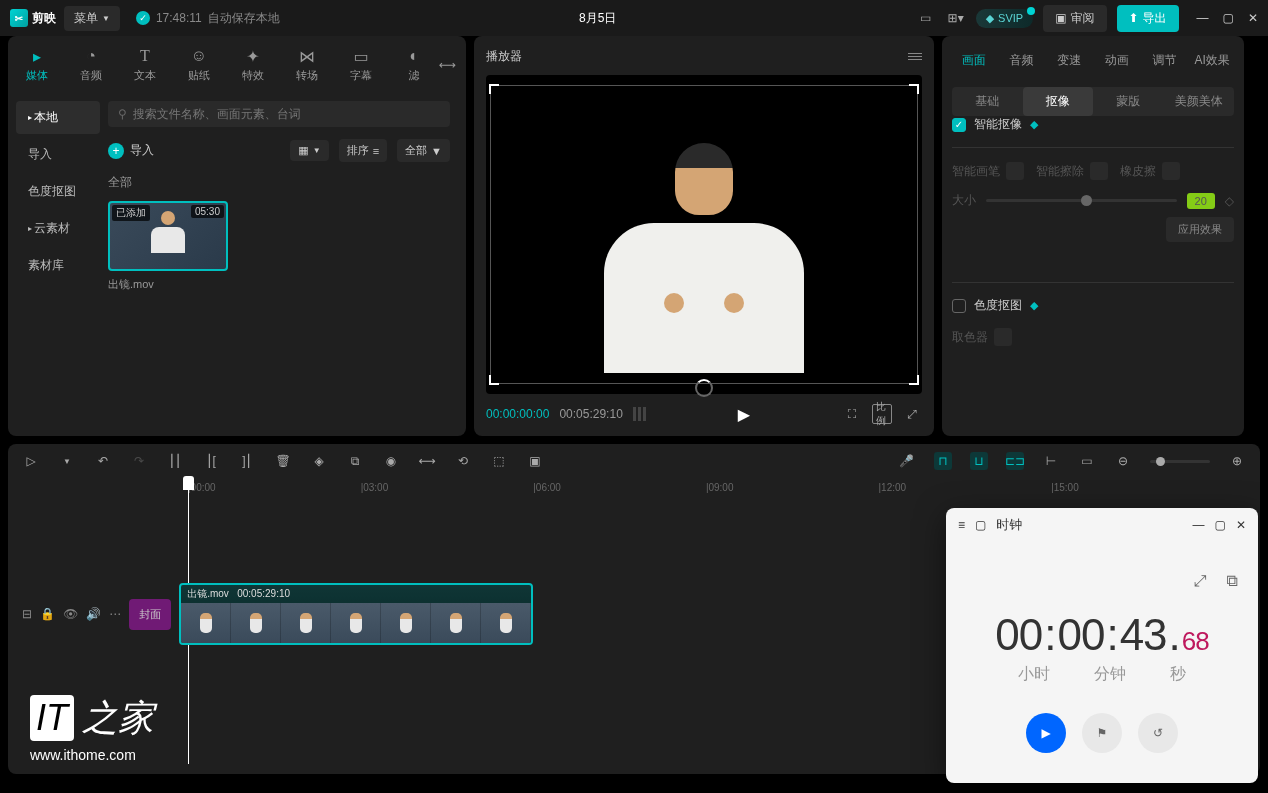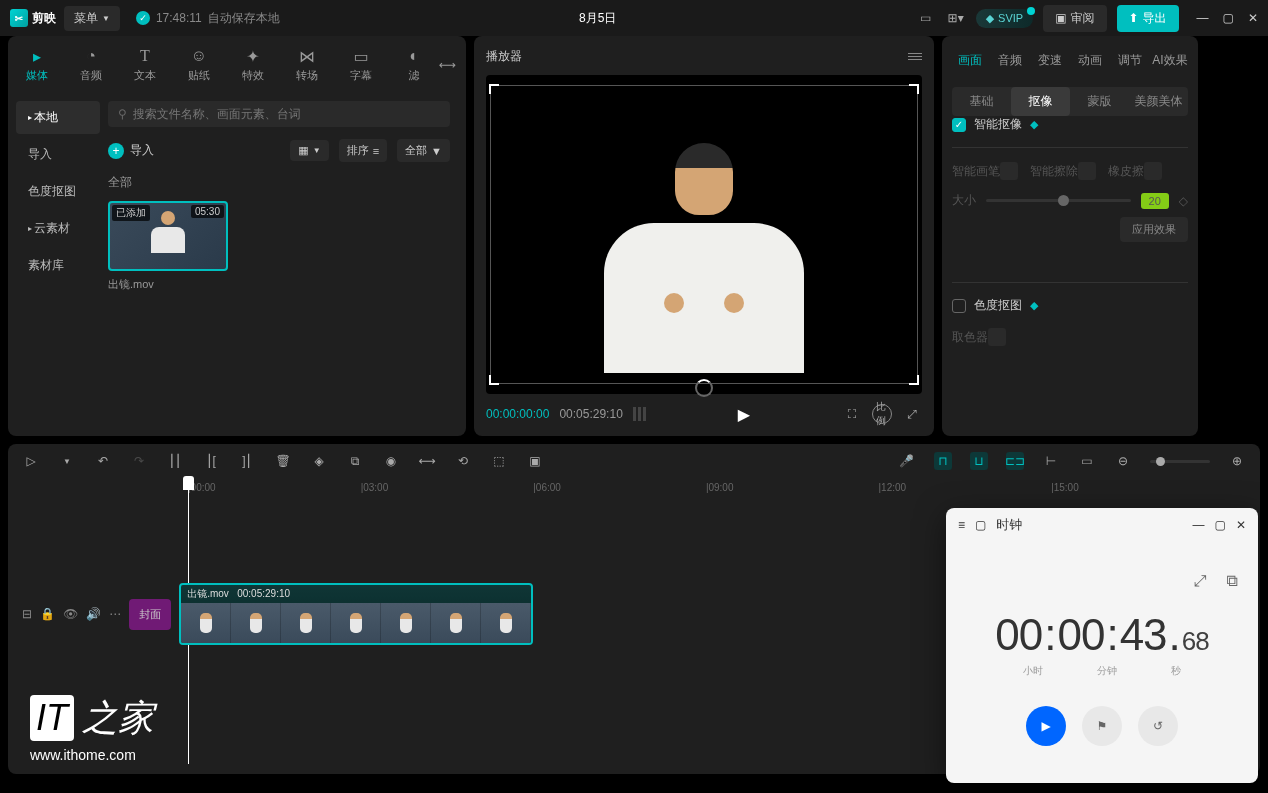--- a/index.html
+++ b/index.html
@@ -68,35 +68,35 @@
 .p-hand{position:absolute;width:20px;height:20px;background:#d4a574;border-radius:50%}
 .ph1{left:60px;top:70px}.ph2{right:60px;top:70px}
 .spinner{position:absolute;bottom:-14px;left:50%;transform:translateX(-50%);width:18px;height:18px;border:2px solid #666;border-top-color:#fff;border-radius:50%}
 .player-ctrl{display:flex;align-items:center;gap:10px;margin-top:10px}
 .time-cur{color:#00bfbf;font-size:12px}
 .time-tot{color:#999;font-size:12px}
 .bars{display:flex;gap:2px}
 .bars span{width:3px;height:14px;background:#444}
 .play-btn{flex:1;display:flex;justify-content:center;color:#fff;font-size:16px;cursor:pointer}
 .pc-icon{width:20px;height:20px;display:flex;align-items:center;justify-content:center;color:#aaa;cursor:pointer;font-size:12px}
-.ratio{border:1px solid #888;padding:1px 3px;border-radius:10px;font-size:10px}
-.right-panel{width:256px;padding:10px}
+.ratio{border:1px solid #888;padding:1px 3px;border-radius:2px;font-size:10px}
+.right-panel{width:302px;padding:10px}
 .rp-tabs{display:flex;gap:4px;margin-bottom:12px}
 .rp-tab{flex:1;text-align:center;padding:6px 0;cursor:pointer;color:#999;font-size:12px}
 .rp-tab.active{color:#00bfbf}
 .rp-subtabs{display:flex;background:#2a2a2a;border-radius:4px;}
 .rp-st{flex:1;text-align:center;padding:6px 0;cursor:pointer;color:#888;font-size:12px;border-radius:4px}
 .rp-st.active{background:#3a3a3a;color:#fff}
 .rp-row{display:flex;align-items:center;gap:8px;margin-bottom:14px}
 .chk{width:14px;height:14px;border:1px solid #666;border-radius:3px;cursor:pointer}
 .chk.on{background:#00bfbf;border-color:#00bfbf;color:#fff;font-size:10px;display:flex;align-items:center;justify-content:center}
 .gem{color:#00bfbf;font-size:11px}
 .divider{height:1px;background:#333;margin:14px 0}
 .disabled-row{display:flex;gap:12px;color:#555;margin-bottom:12px;font-size:12px}
-.disabled-row span{display:flex;align-items:center;}
+.disabled-row span{display:flex;align-items:center;gap:6px}
 .sq{width:18px;height:18px;background:#2a2a2a;border-radius:3px}
 .slider-row{display:flex;align-items:center;gap:10px;color:#555}
 .slider{flex:1;height:3px;background:#333;border-radius:2px;position:relative}
 .slider-dot{position:absolute;left:50%;top:-4px;width:11px;height:11px;background:#666;border-radius:50%}
 .num-input{background:#84cc16;padding:2px 8px;border-radius:3px;color:#555;font-size:11px}
 .apply-btn{background:#2a2a2a;padding:5px 12px;border-radius:4px;color:#888;float:right;margin-top:8px;cursor:pointer;font-size:11px}
 .timeline{margin:8px;background:#1f1f1f;border-radius:8px;height:330px;position:relative}
 .tl-tools{display:flex;align-items:center;padding:8px 14px;gap:18px}
 .tl-tool{color:#aaa;cursor:pointer;width:18px;height:18px;display:flex;align-items:center;justify-content:center}
 .tl-tool.teal{background:#0d3838;color:#00bfbf;border-radius:3px;padding:3px}
@@ -117,22 +117,22 @@
 .waveform{height:8px;background:repeating-linear-gradient(90deg,#00d4d4 0 2px,#0d4040 2px 3px)}
 .watermark{position:absolute;left:30px;bottom:30px;color:#fff;font-weight:normal}
 .wm-logo{font-size:36px;font-style:italic;display:flex;align-items:baseline;gap:8px}
 .wm-url{font-size:14px;margin-top:4px}
 .clock-win{position:absolute;right:10px;bottom:10px;width:312px;height:275px;background:#f5f5f5;border-radius:8px;box-shadow:0 8px 30px rgba(0,0,0,0.5);color:#333}
 .clock-tb{display:flex;align-items:center;padding:8px 12px;gap:10px}
 .clock-tb-title{flex:1;font-size:13px}
 .clock-body{padding:30px 20px;text-align:center}
 .clock-icons{display:flex;justify-content:flex-end;gap:20px;font-size:16px;color:#666;margin-bottom:20px}
 .clock-time{font-size:44px;font-weight:300;color:#333;display:flex;align-items:baseline;justify-content:center;gap:2px;letter-spacing:-1px}
-.clock-ms{font-size:26px;color:#404040}
-.clock-lbls{display:flex;justify-content:space-around;color:#999;font-size:10px;margin-top:4px;padding:0 30px}
+.clock-ms{font-size:26px;color:#be185d}
+.clock-lbls{display:flex;justify-content:space-around;color:#999;font-size:16px;margin-top:4px;padding:0 30px}
 .clock-btns{display:flex;justify-content:center;gap:16px;margin-top:28px}
 .cbtn{width:40px;height:40px;border-radius:50%;display:flex;align-items:center;justify-content:center;cursor:pointer}
 .cbtn.play{background:#0066ff;color:#fff}
 .cbtn.other{background:#e8e8e8;color:#666}
 </style>
 </head>
 <body>
 
 <div class="titlebar">
   <div class="logo">

